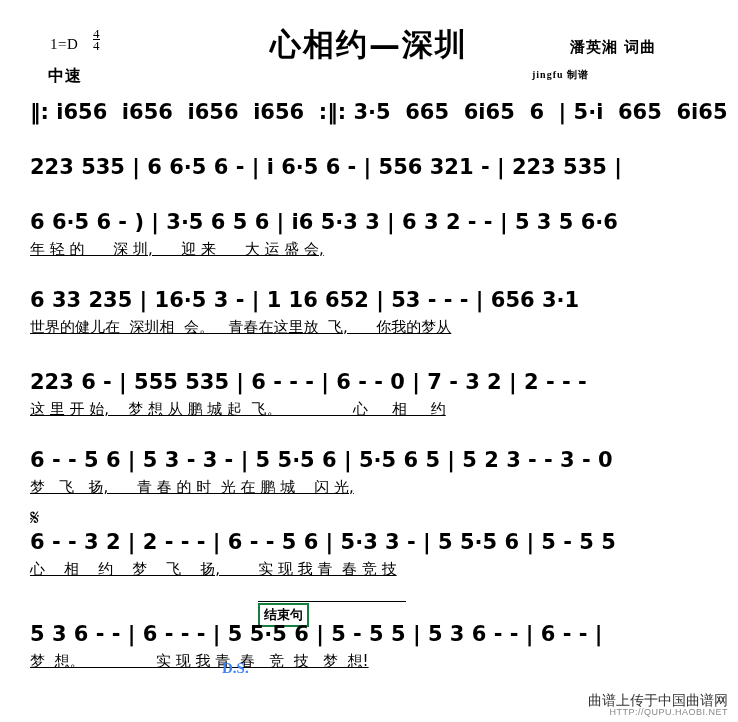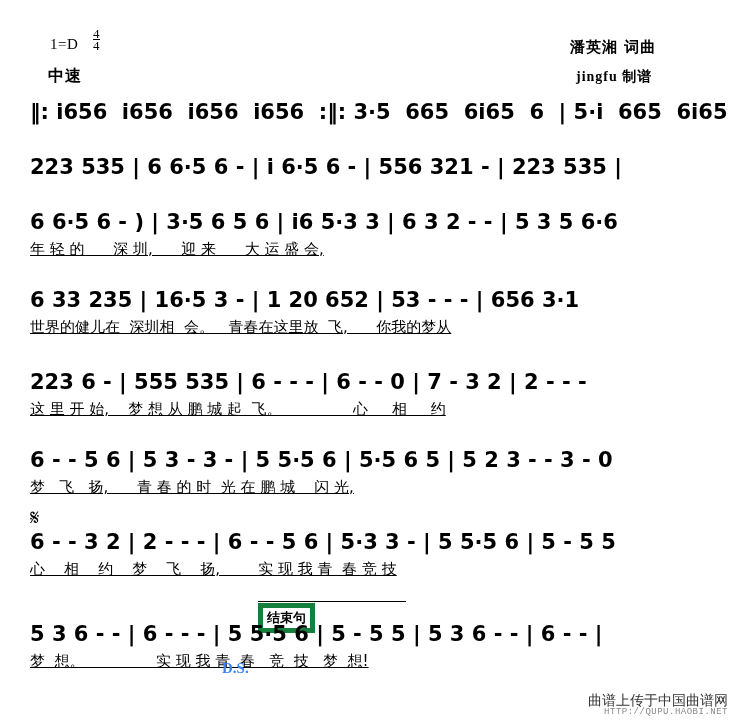--- a/index.html
+++ b/index.html
@@ -58,25 +58,25 @@
     top: 38px;
     font-family: "DejaVu Sans", sans-serif;
     font-weight: bold;
     font-size: 15px;
     color: #000;
     letter-spacing: 1px;
     margin-left: 10px;
   }
   .credit2 {
     position: absolute;
-    left: 576px;
+    left: 532px;
     top: 68px;
     font-family: "Liberation Serif", serif;
     font-weight: bold;
-    font-size: 14px;
+    font-size: 10px;
     color: #000;
     letter-spacing: 1px;
   }
   .tempo {
     position: absolute;
     left: 48px;
     top: 66px;
     font-family: "DejaVu Sans", sans-serif;
     font-weight: bold;
     font-size: 16px;
@@ -109,21 +109,21 @@
     font-family: "DejaVu Sans", sans-serif;
     font-size: 15px;
     color: #000;
     letter-spacing: 0px;
     text-decoration: underline;
   }
 
   
   .box-label {
     position: absolute;
-    border: 5px solid #15803d;
+    border: 2px solid #15803d;
     font-family: "DejaVu Sans", sans-serif;
     font-weight: bold;
     font-size: 13px;
     padding: 1px 4px;
     background: #fff;
     color: #000;
   }
   .hline {
     position: absolute;
     height: 0;
@@ -149,57 +149,58 @@
     right: 10px;
     top: 692px;
     font-family: "DejaVu Sans", sans-serif;
     font-size: 14px;
     color: #333;
   }
   .footer2 {
     position: absolute;
     right: 10px;
     top: 707px;
-    font-family: Liberation Mono, monospace;
+    font-family: Liberation Sans, sans-serif;
     font-size: 9px;
     color: #888;
     letter-spacing: 0.5px;
   }
 </style>
 </head>
 <body>
 
 <div id="sheet">
 
   <div class="key-sig">1=D</div>
   <div class="meter">
     <span class="num">4</span>
     <span class="den">4</span>
   </div>
+  <div class="title">心相约—深圳</div>
   <div class="credit1">潘英湘 词曲</div>
   <div class="credit2">jingfu 制谱</div>
   <div class="tempo">中速</div>
 
   <div class="row" style="top:100px;">
     <div class="notes">‖: i̇656  i̇656  i̇656  i̇656  :‖: 3·5  665  6i̇65  6  | 5·i̇  665  6i̇65  3  |</div>
     <div class="lyrics"></div>
   </div>
 
   <div class="row" style="top:155px;">
     <div class="notes">223 535 | 6 6·5 6 - | i̇ 6·5 6 - | 556 321 - | 223 535 |</div>
     <div class="lyrics"></div>
   </div>
 
   <div class="row" style="top:210px;">
     <div class="notes">6 6·5 6 - ) | 3·5 6 5 6 | i̇6 5·3 3 | 6 3 2 - - | 5 3 5 6·6</div>
     <div class="lyrics">年 轻 的      深 圳,      迎 来      大 运 盛 会,</div>
   </div>
 
   <div class="row" style="top:288px;">
-    <div class="notes">6 33 235 | 16·5 3 - | 1 20 652 | 5̇3 - - - | 656 3·1</div>
+    <div class="notes">6 33 235 | 16·5 3 - | 1 16 652 | 5̇3 - - - | 656 3·1</div>
     <div class="lyrics">世界的健儿在  深圳相  会。   青春在这里放  飞,      你我的梦从</div>
   </div>
 
   <div class="row" style="top:370px;">
     <div class="notes">223 6 - | 555 535 | 6 - - - | 6 - - 0 | 7 - 3 2 | 2 - - -</div>
     <div class="lyrics">这 里 开 始,    梦 想 从 鹏 城 起  飞。               心     相     约</div>
   </div>
 
   <div class="row" style="top:448px;">
     <div class="notes">6 - - 5 6 | 5 3 - 3 - | 5 5·5 6 | 5·5 6 5 | 5 2 3 - - 3 - 0</div>

